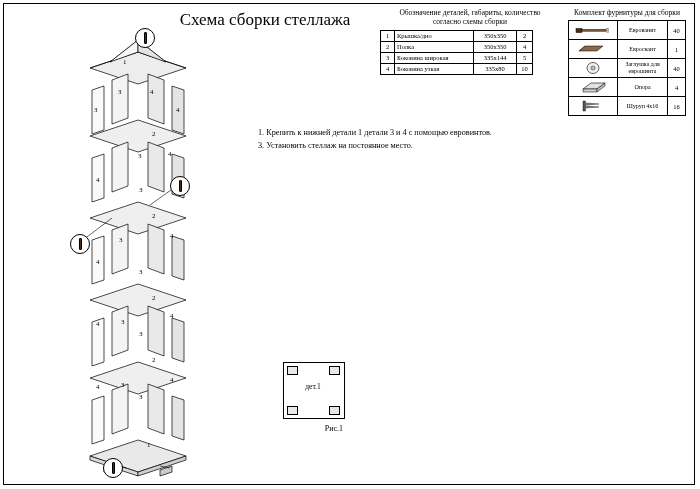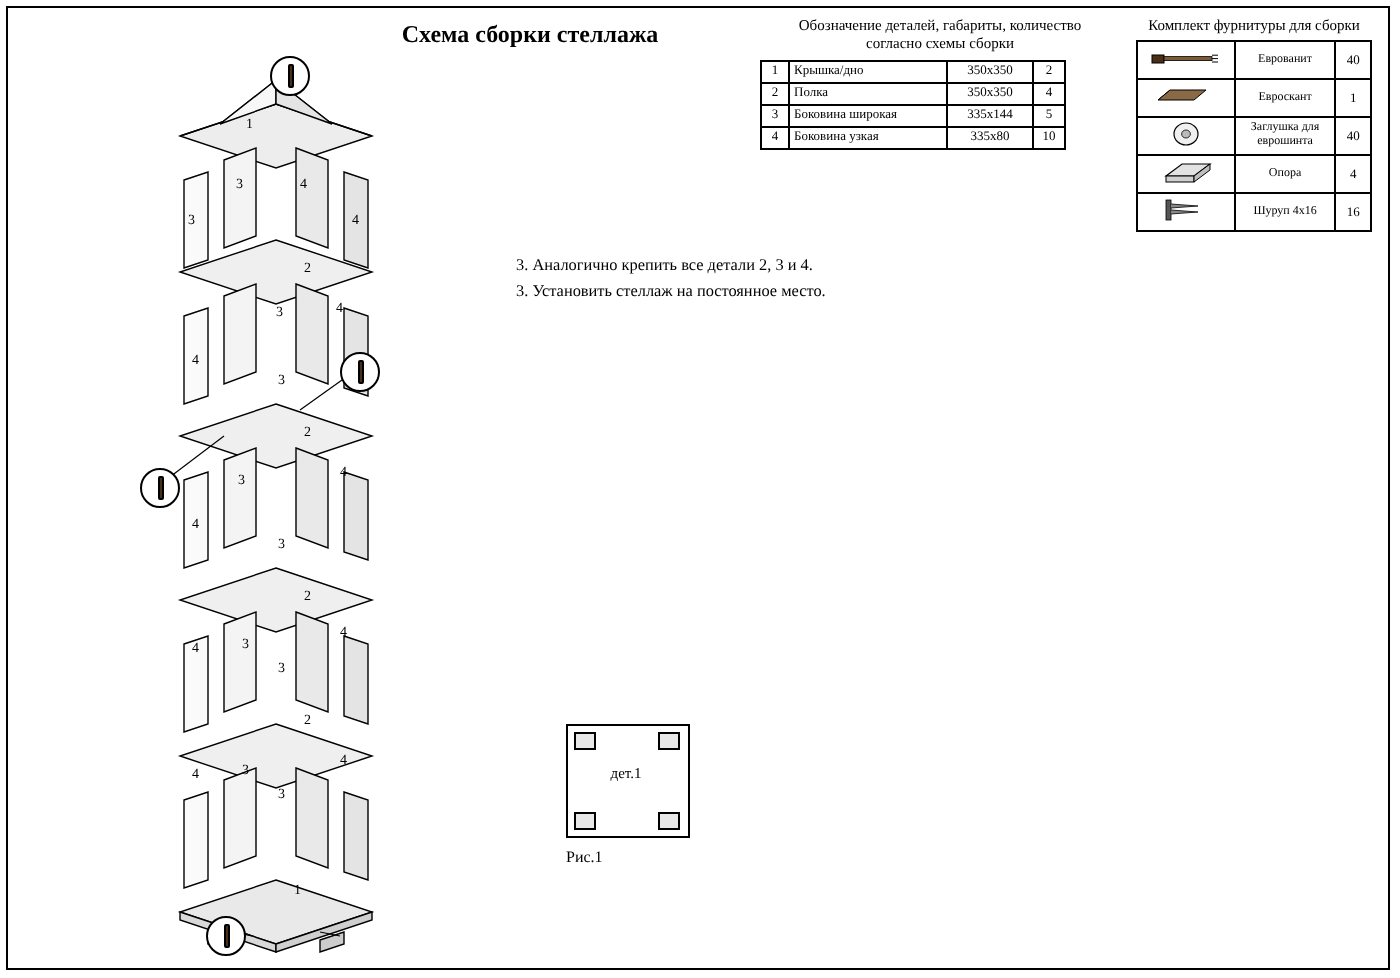--- a/index.html
+++ b/index.html
@@ -26,22 +26,22 @@
     height: 482px;
     border: 1px solid #000000;
     box-sizing: border-box;
   }
   .abs { position: absolute; }
 
   
   .main-title {
     left: 150px; top: 10px; width: 230px;
     text-align: center;
-    font-size: 12px;
-    font-weight: bold;
+    font-size: 17px;
+    font-weight: normal;
   }
   .tbl-title {
     font-size: 7.5px;
     text-align: center;
     line-height: 1.25;
   }
 
   
   table.spec {
     border-collapse: collapse;
@@ -93,21 +93,21 @@
     border: 1px solid #000000;
     background: #e8e8e8;
   }
   .fig-label {
     left: 283px; top: 382px; width: 60px;
     text-align: center;
     font-size: 7.5px;
   }
   .fig-caption {
     left: 283px; top: 424px; width: 60px;
-    text-align: left;
+    text-align: right;
     font-size: 8px;
   }
   .lbl {
     font-size: 7px;
     font-family: "Liberation Serif", serif;
     color: #000000;
   }
   .callout-circle {
     width: 18px; height: 18px;
     border: 1px solid #000000;
@@ -221,21 +221,21 @@
           </svg>
         </td>
         <td class="f-name">Шуруп 4х16</td>
         <td class="f-qty">16</td>
       </tr>
     </tbody>
       </table>
   </div>
 
   <div class="abs steps">
-    <div>3. Аналогично крепить все детали 2, 3 и 4.</div>
+    <div>1. Крепить к нижней детали 1 детали 3 и 4 с помощью евровинтов.</div>
     <div>3. Установить стеллаж на постоянное место.</div>
   </div>
 
   <div class="abs fig-box">
     <div class="abs fig-corner" style="left:3px; top:3px;"></div>
     <div class="abs fig-corner" style="left:45px; top:3px;"></div>
     <div class="abs fig-corner" style="left:3px; top:43px;"></div>
     <div class="abs fig-corner" style="left:45px; top:43px;"></div>
   </div>
   <div class="abs fig-label">дет.1</div>

